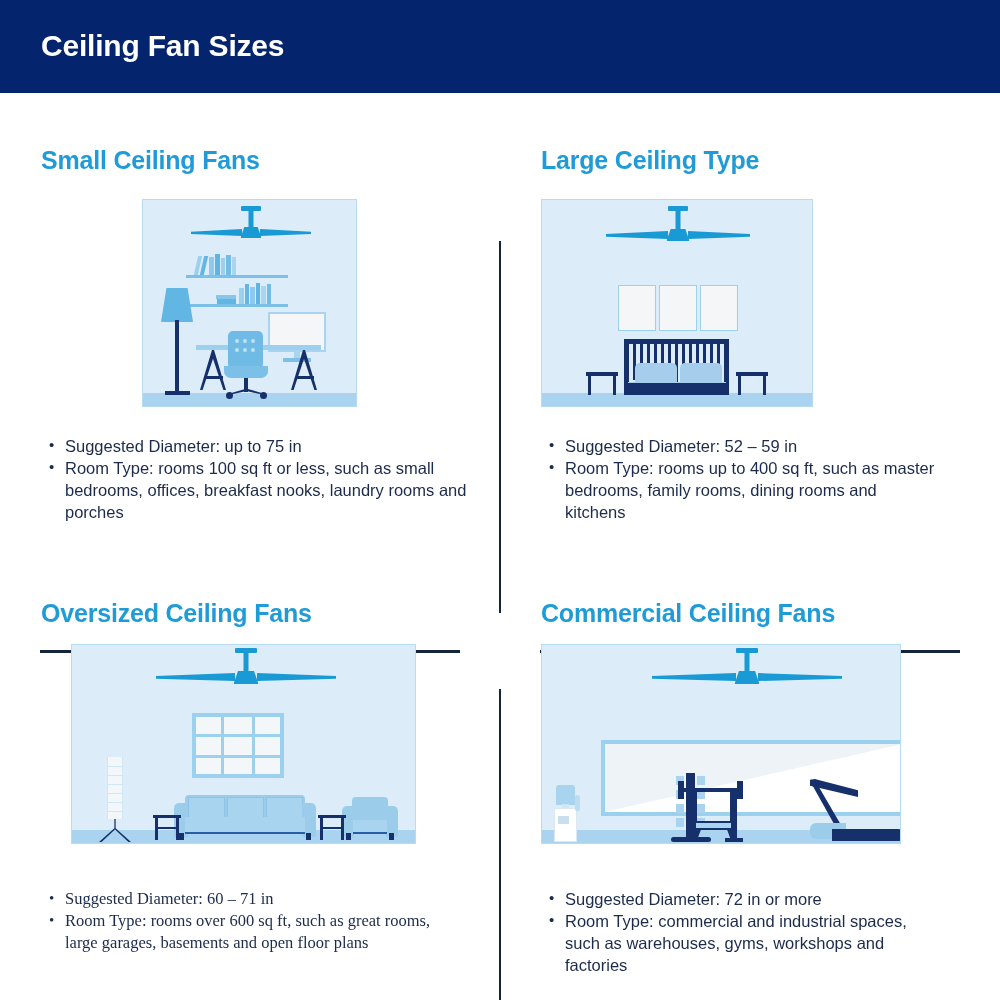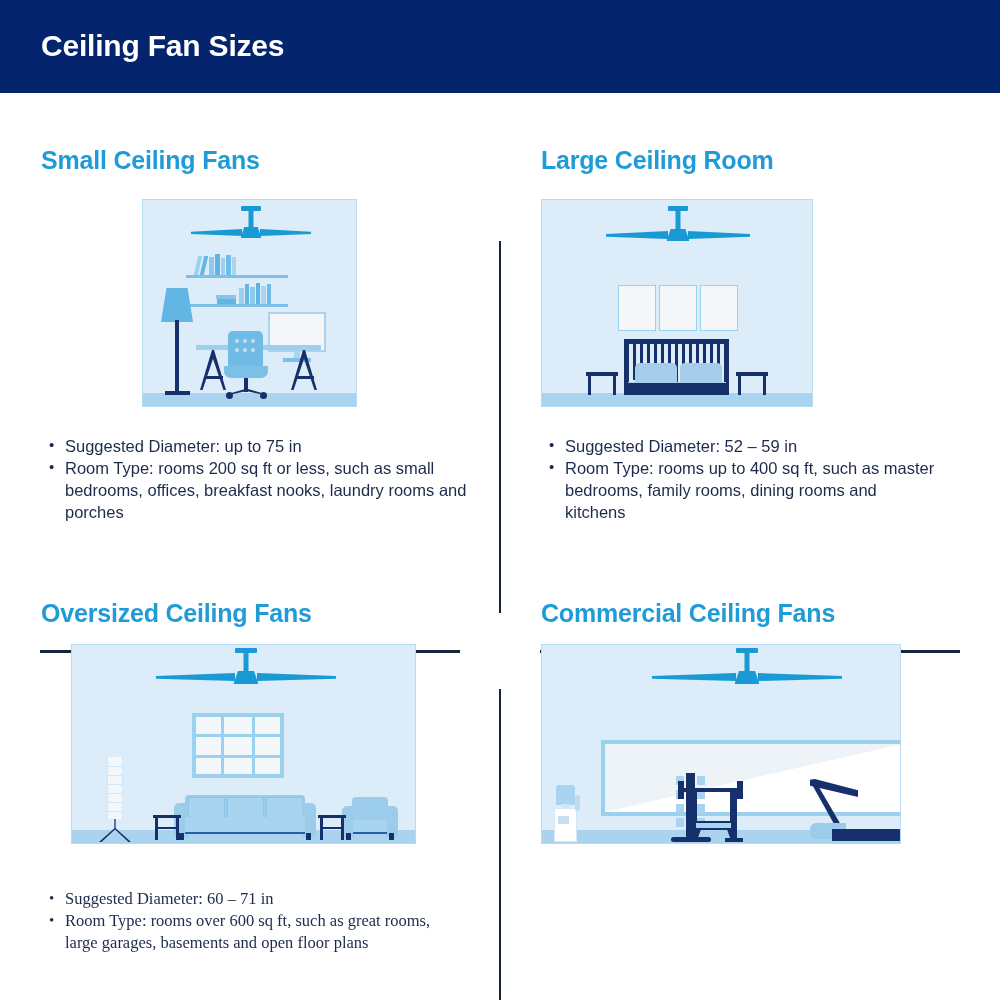--- a/index.html
+++ b/index.html
@@ -200,26 +200,26 @@
         <div class="sh" style="left:81px; top:166px; width:44px; height:12px; background:#7cc0e8; border-radius:0 0 7px 7px;"></div>
         <div class="sh" style="left:101px; top:178px; width:4px; height:14px; background:#16306b;"></div>
         <div class="sh" style="left:85px; top:189px; width:37px; height:7px; background:#16306b;
                     clip-path:polygon(46% 0%, 54% 0%, 100% 72%, 92% 80%, 50% 28%, 8% 80%, 0% 72%);"></div>
         <div class="sh" style="left:83px; top:192px; width:7px; height:7px; border-radius:50%; background:#16306b;"></div>
         <div class="sh" style="left:117px; top:192px; width:7px; height:7px; border-radius:50%; background:#16306b;"></div>
       </div>
 
       <ul class="bullets" style="top:328px; width:430px;">
         <li>Suggested Diameter: up to 75 in</li>
-        <li>Room Type: rooms 200 sq ft or less, such as small bedrooms, offices, breakfast nooks, laundry rooms and porches</li>
+        <li>Room Type: rooms 100 sq ft or less, such as small bedrooms, offices, breakfast nooks, laundry rooms and porches</li>
       </ul>
     </div>
 
     <div class="quad tr">
-      <div class="quad-title">Large Ceiling Room</div>
+      <div class="quad-title">Large Ceiling Type</div>
 
       <div class="illus" style="left:41px; top:92px; width:272px; height:208px;">
         <div class="floor" style="height:13px;"></div>
 
         <div class="fan" style="left:64px; top:6px; width:144px; height:38px;">
           <div class="canopy" style="width:20px; height:5px; top:0;"></div>
           <div class="rod" style="top:5px; width:5px; height:20px;"></div>
           <div class="hub" style="top:23px; width:23px; height:12px;"></div>
           <div class="blade-l" style="left:0; top:25px; width:62px; height:8px;"></div>
           <div class="blade-r" style="right:0; top:25px; width:62px; height:8px;"></div>
@@ -380,16 +380,20 @@
                     clip-path:polygon(0% 100%, 12% 0%, 20% 0%, 10% 100%, 90% 100%, 80% 0%, 88% 0%, 100% 100%);"></div>
 
         <div class="sh" style="left:268px; top:134px; width:48px; height:18px; background:#16306b;
                     clip-path:polygon(0% 4%, 10% 0%, 100% 62%, 100% 100%, 0% 38%);"></div>
         <div class="sh" style="left:268px; top:136px; width:30px; height:44px; background:#16306b;
                     clip-path:polygon(0% 0%, 18% 0%, 100% 96%, 82% 100%);"></div>
         <div class="sh" style="left:268px; top:178px; width:36px; height:16px; background:#9bcdeb; border-radius:6px 0 0 6px;"></div>
         <div class="sh" style="left:290px; top:184px; width:70px; height:12px; background:#16306b; border-radius:0 4px 4px 0;"></div>
       </div>
 
+      <ul class="bullets" style="top:328px; width:380px;">
+        <li>Suggested Diameter: 72 in or more</li>
+        <li>Room Type: commercial and industrial spaces, such as warehouses, gyms, workshops and factories</li>
+      </ul>
     </div>
 
   </div>
 </div>
 
 </body></html>

